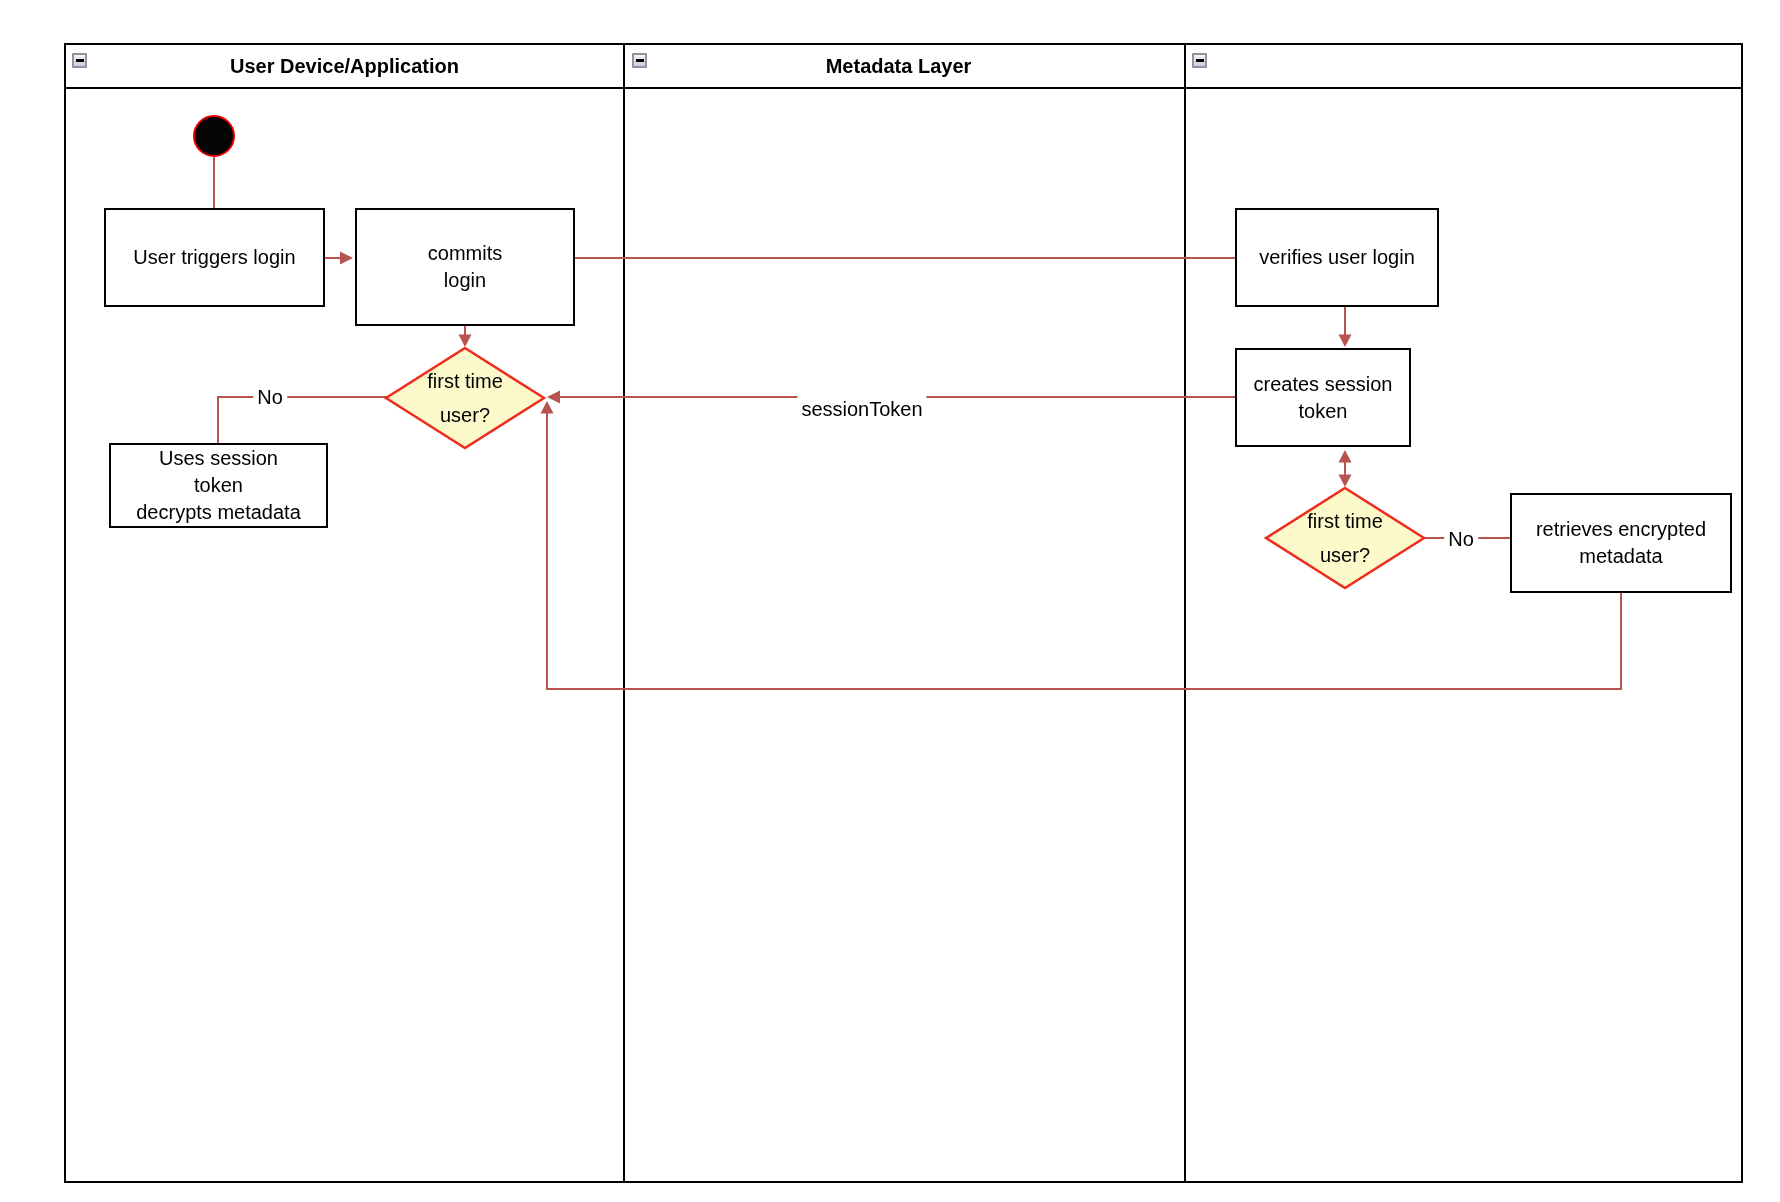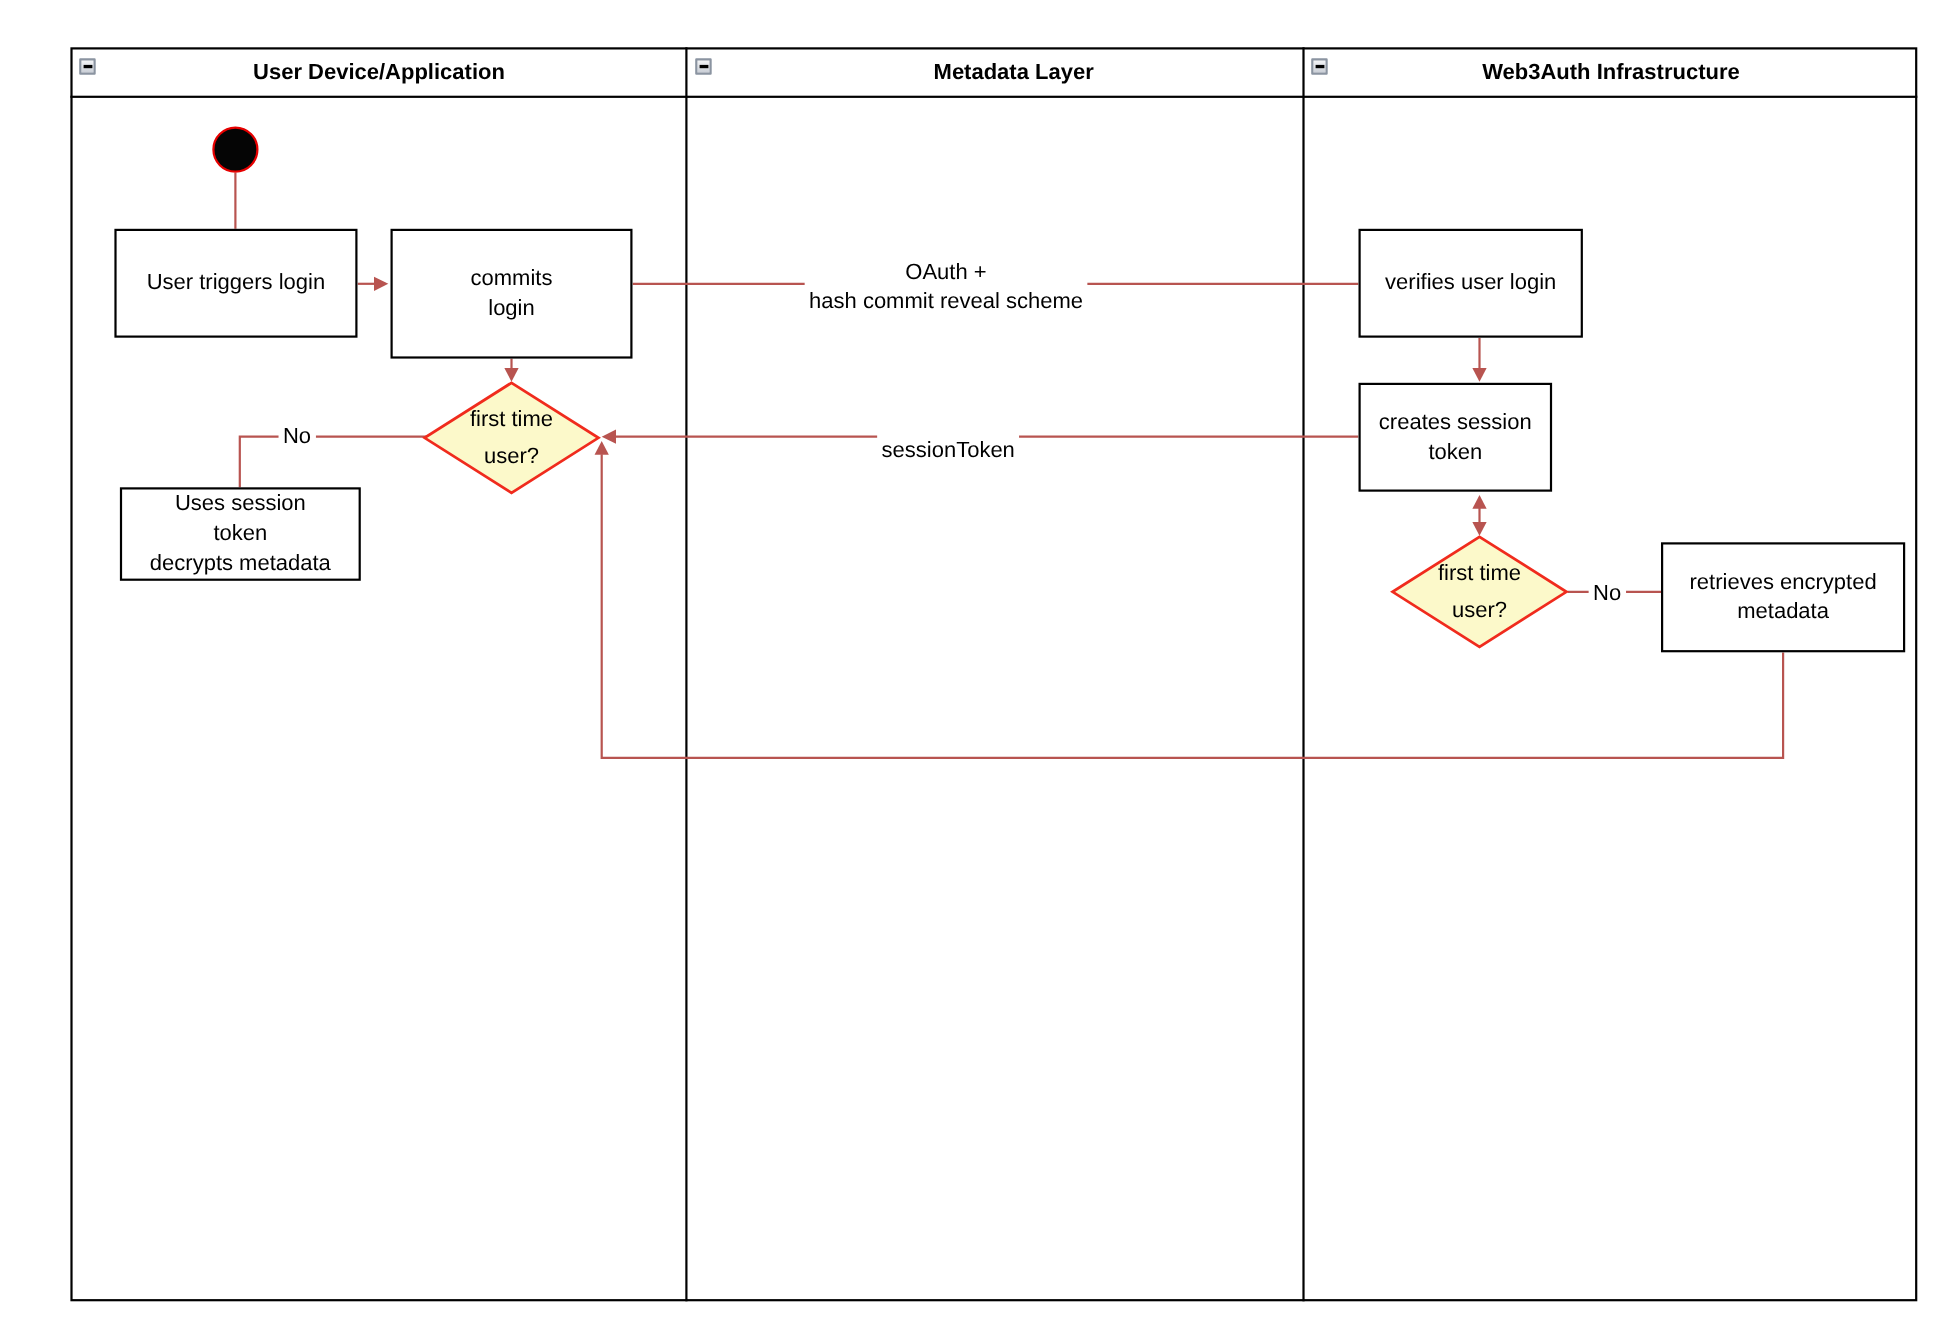--- a/index.html
+++ b/index.html
@@ -45,25 +45,22 @@
 <div id="canvas">
 
   <div class="pool"></div>
   <div class="lane-vline" style="left:623px;"></div>
   <div class="lane-vline" style="left:1184px;"></div>
   <div class="header-divider"></div>
 
   <div class="lane-header" style="left:66px;width:557px;">
     <span>User Device/Application</span>
   </div>
-  <div class="lane-header" style="left:642px;width:559px;">
+  <div class="lane-header" style="left:619px;width:559px;">
     <span>Metadata Layer</span>
-  </div>
-  <div class="lane-header" style="left:1186px;width:557px;">
-    <span>Web3Auth Infrastructure</span>
   </div>
 
   <div class="collapse-btn" style="left:72px;">
       <div class="minus-bar"></div>
     </div>
   <div class="collapse-btn" style="left:632px;">
       <div class="minus-bar"></div>
     </div>
   <div class="collapse-btn" style="left:1192px;">
       <div class="minus-bar"></div>
@@ -150,19 +147,17 @@
 
   <div class="diamond-label" style="left:386px;top:348px;width:158px;height:100px;">
     <span>first time
 user?</span>
   </div>
   <div class="diamond-label" style="left:1266px;top:488px;width:158px;height:100px;">
     <span>first time
 user?</span>
   </div>
 
-  <div class="edge-label" style="left:860px;top:261px;">OAuth +
-hash commit reveal scheme</div>
   <div class="edge-label" style="left:862px;top:409px;">sessionToken</div>
   <div class="edge-label" style="left:270px;top:397px;">No</div>
   <div class="edge-label" style="left:1461px;top:539px;">No</div>
 
 </div>
 
 </body></html>

